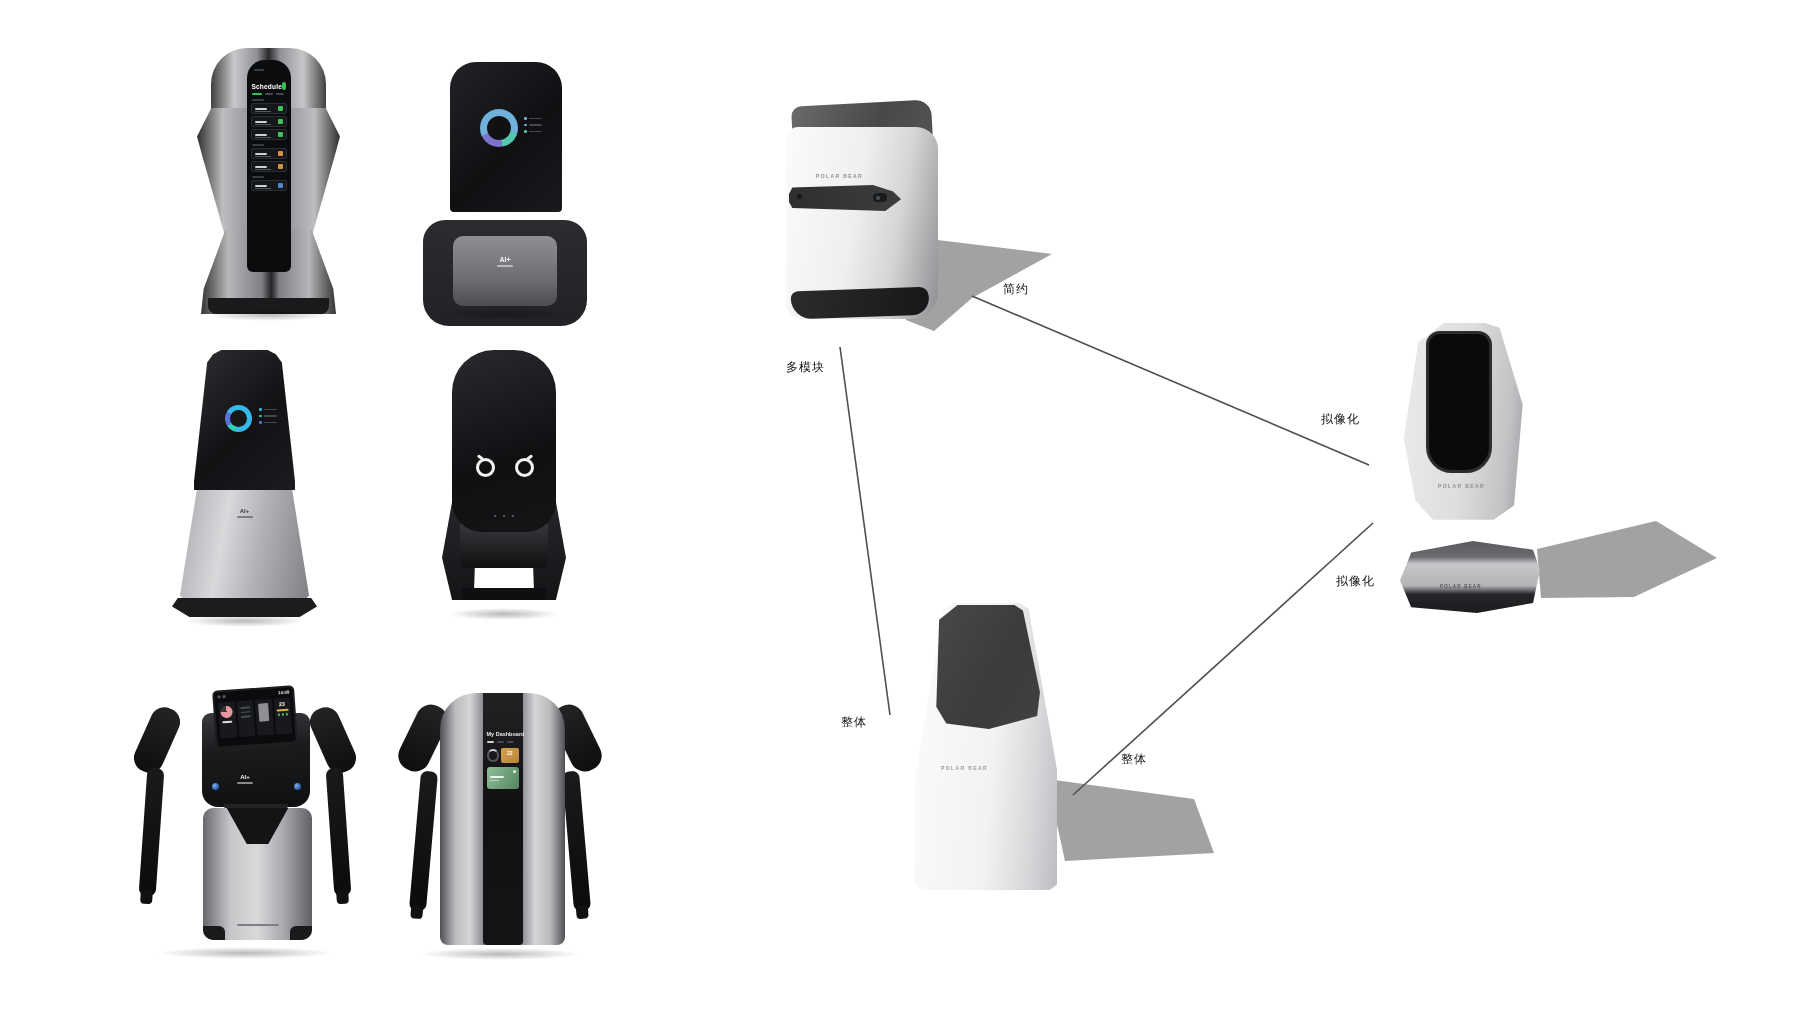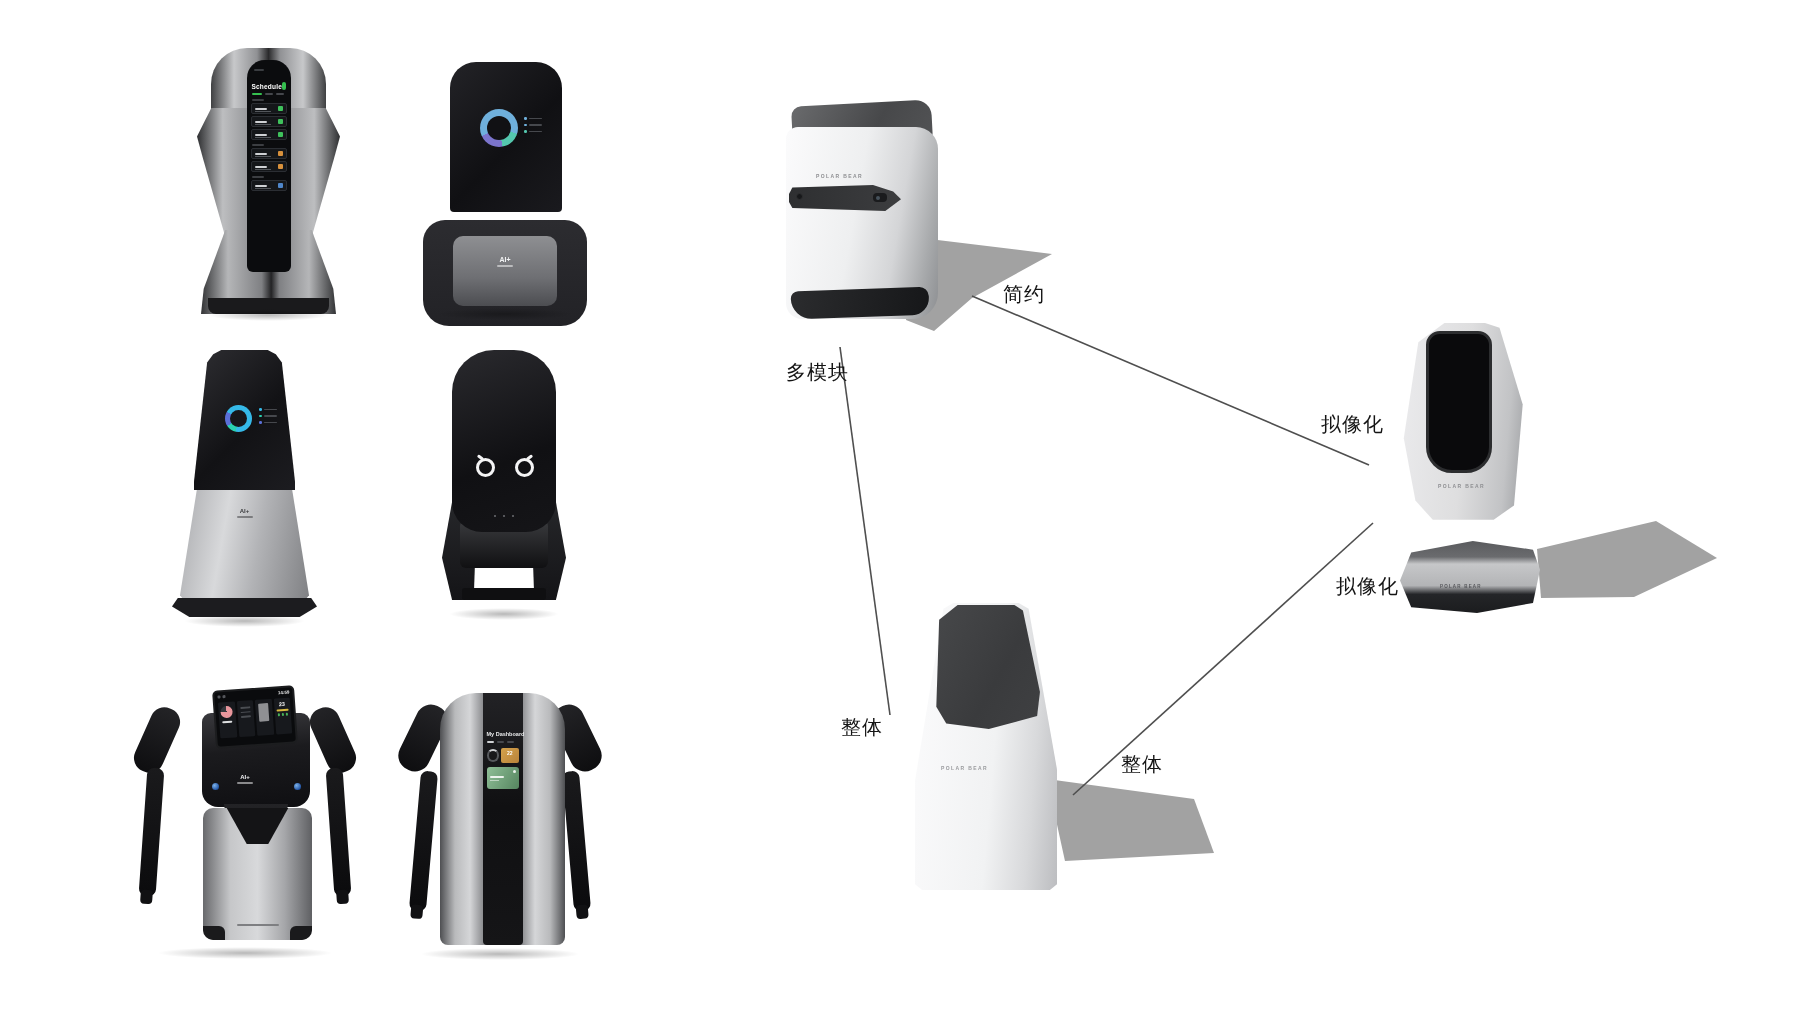--- a/index.html
+++ b/index.html
@@ -151,21 +151,21 @@
   .r6 .card-o{width:18px;height:15px;border-radius:2px;background:linear-gradient(135deg,#d4a24c,#b9833a);
     color:#fff;font-size:5px;font-weight:700;text-align:center;line-height:11px;}
   .r6 .card-g{margin:4px 4px 0;width:32px;height:22px;border-radius:3px;position:relative;
     background:linear-gradient(120deg,#8fbf97,#55855f);}
   .r6 .card-g i{position:absolute;left:3px;top:9px;width:14px;height:2px;background:rgba(255,255,255,.85);border-radius:1px;}
   .r6 .card-g em{position:absolute;left:3px;top:13px;width:9px;height:1.5px;background:rgba(255,255,255,.5);}
   .r6 .card-g b{position:absolute;right:3px;top:3px;width:3px;height:3px;border-radius:50%;background:#eaf2ec;}
   
   #overlay{position:absolute;left:0;top:0;z-index:1;pointer-events:none;}
   .product{position:absolute;z-index:2;}
-  .diagram-label{position:absolute;z-index:3;font-size:20px;color:#141414;letter-spacing:1px;white-space:nowrap;}
+  .diagram-label{position:absolute;z-index:3;font-size:12px;color:#141414;letter-spacing:1px;white-space:nowrap;}
   
   .pA{left:786px;top:103px;width:158px;height:236px;}
   .pA .cap{position:absolute;left:6px;top:0;width:140px;height:42px;border-radius:10px 16px 8px 8px;
     background:linear-gradient(120deg,#6a6b6d,#47484a 60%,#525355);transform:rotate(-3deg);}
   .pA .body{position:absolute;left:0;top:24px;width:152px;height:192px;border-radius:12px 22px 26px 16px;
     background:linear-gradient(100deg,#fbfbfc 0%,#eeeff0 45%,#d4d5d7 70%,#a8aaac 88%,#8d8f92 100%);}
   .brand{position:absolute;font-size:5px;letter-spacing:1.4px;color:#8e8f92;font-weight:700;white-space:nowrap;}
   .pA .brand{left:30px;top:46px;}
   .pA .visor{position:absolute;left:3px;top:58px;width:112px;height:26px;
     clip-path:polygon(0 35%,3% 10%,75% 0,93% 25%,100% 55%,86% 100%,3% 88%,0 65%);

